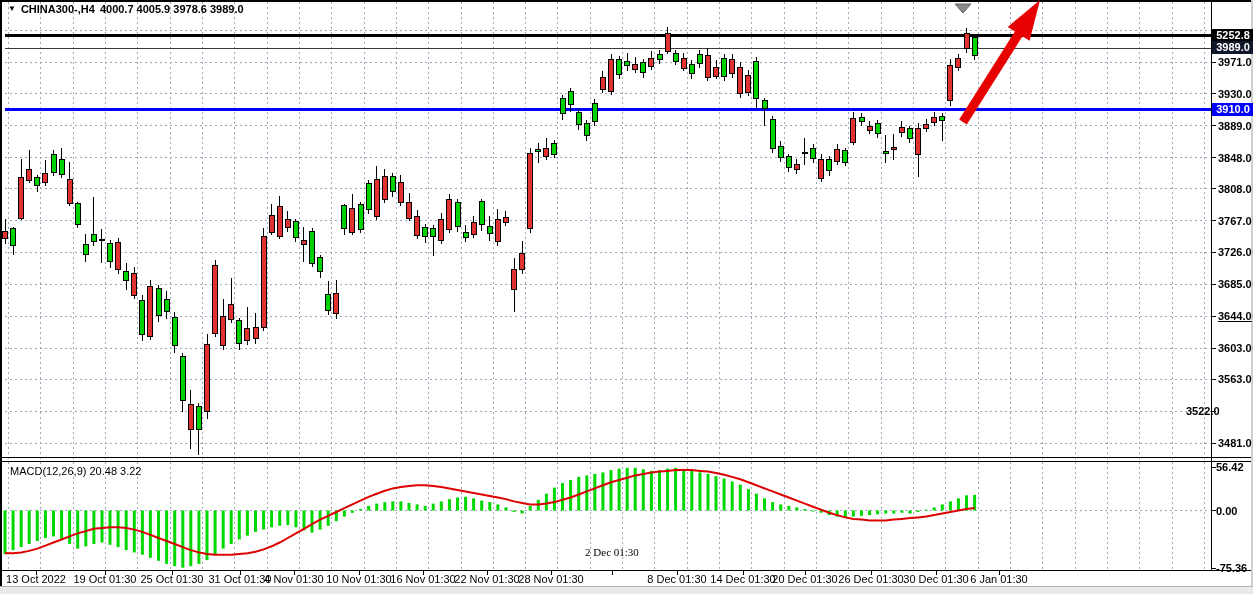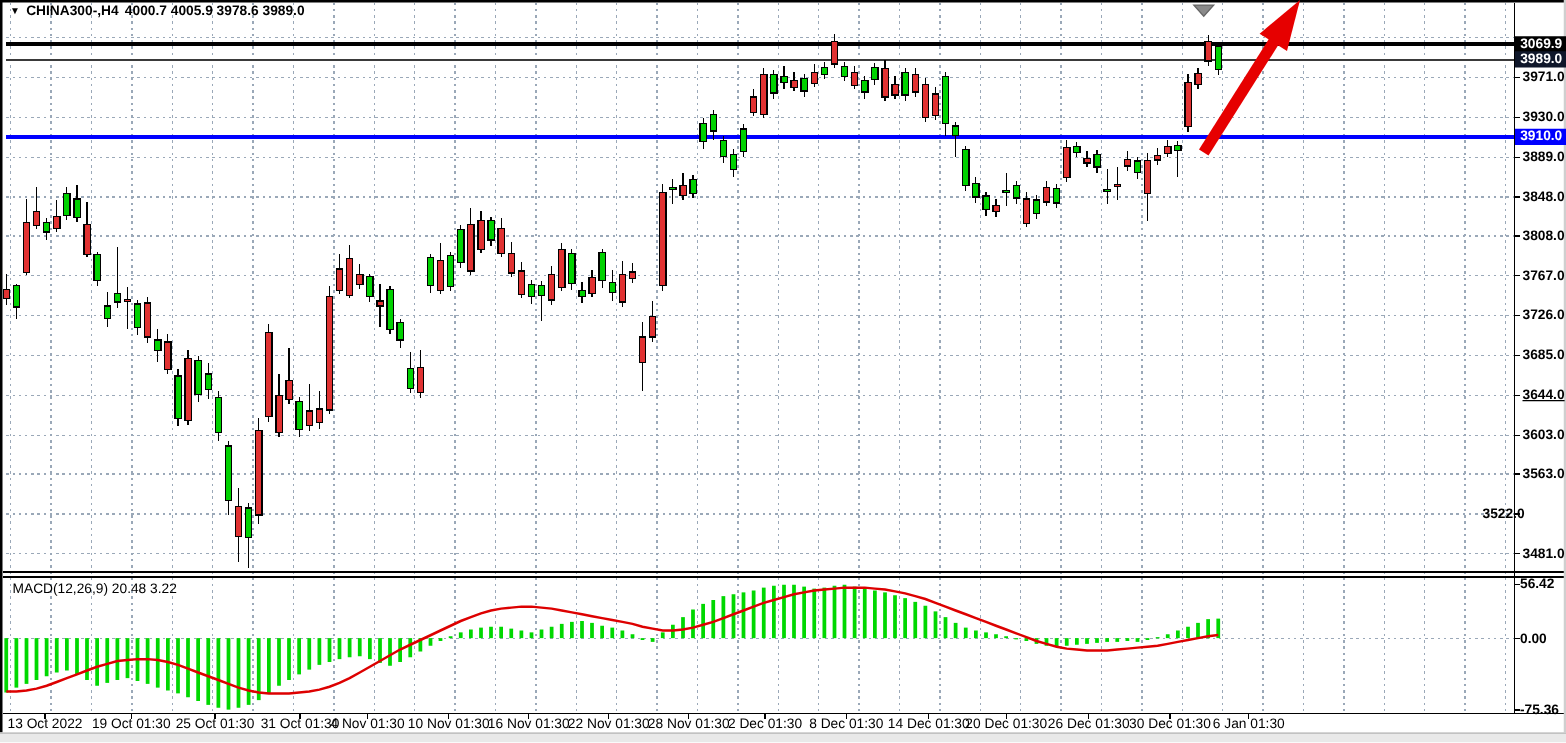--- a/index.html
+++ b/index.html
@@ -508,36 +508,36 @@
       <div class="ovl price-label" style="left: 1218px; top: 152px;">3848.0</div>
       <div class="ovl price-label" style="left: 1218px; top: 183px;">3808.0</div>
       <div class="ovl price-label" style="left: 1218px; top: 215px;">3767.0</div>
       <div class="ovl price-label" style="left: 1218px; top: 246px;">3726.0</div>
       <div class="ovl price-label" style="left: 1218px; top: 278px;">3685.0</div>
       <div class="ovl price-label" style="left: 1218px; top: 310px; text-decoration: underline;">3644.0</div>
       <div class="ovl price-label" style="left: 1218px; top: 342px;">3603.0</div>
       <div class="ovl price-label" style="left: 1218px; top: 373px;">3563.0</div>
       <div class="ovl price-label" style="left: 1186px; top: 405px;">3522.0</div>
       <div class="ovl price-label" style="left: 1218px; top: 437px;">3481.0</div>
-      <div class="ovl badge" style="left: 1212px; top: 29px; background: rgb(0, 0, 0);">3069.9</div>
+      <div class="ovl badge" style="left: 1212px; top: 29px; background: rgb(0, 0, 0);">5252.8</div>
       <div class="ovl badge" style="left: 1212px; top: 41px; background: #0f172a;">3989.0</div>
       <div class="ovl badge" style="left: 1212px; top: 103px; background: rgb(0, 0, 255);">3910.0</div>
       <div class="ovl macd-label" style="left: 1216px; top: 461px;">56.42</div>
       <div class="ovl macd-label" style="left: 1216px; top: 505px;">0.00</div>
       <div class="ovl macd-label" style="left: 1216px; top: 562px;">-75.36</div>
       <div class="ovl date-label" style="left: -9px; top: 573px;">13 Oct 2022</div>
       <div class="ovl date-label" style="left: 60px; top: 573px;">19 Oct 01:30</div>
       <div class="ovl date-label" style="left: 127px; top: 573px;">25 Oct 01:30</div>
       <div class="ovl date-label" style="left: 195px; top: 573px;">31 Oct 01:30</div>
       <div class="ovl date-label" style="left: 249px; top: 573px;">4 Nov 01:30</div>
       <div class="ovl date-label" style="left: 314px; top: 573px;">10 Nov 01:30</div>
       <div class="ovl date-label" style="left: 378px; top: 573px;">16 Nov 01:30</div>
       <div class="ovl date-label" style="left: 442px; top: 573px;">22 Nov 01:30</div>
       <div class="ovl date-label" style="left: 506px; top: 573px;">28 Nov 01:30</div>
-      <div class="ovl date-label" style="left: 567px; top: 573px;">2 Dec 01:30</div>
+      <div class="ovl date-label" style="left: 567px; top: 546px; font-family: Liberation Serif, serif;">2 Dec 01:30</div>
       <div class="ovl date-label" style="left: 632px; top: 573px;">8 Dec 01:30</div>
       <div class="ovl date-label" style="left: 698px; top: 573px;">14 Dec 01:30</div>
       <div class="ovl date-label" style="left: 760px; top: 573px;">20 Dec 01:30</div>
       <div class="ovl date-label" style="left: 826px; top: 573px;">26 Dec 01:30</div>
       <div class="ovl date-label" style="left: 891px; top: 573px;">30 Dec 01:30</div>
       <div class="ovl date-label" style="left: 954px; top: 573px;">6 Jan 01:30</div>
     </div>
 
   <div class="ovl bottom-strip"></div>
 </div>

